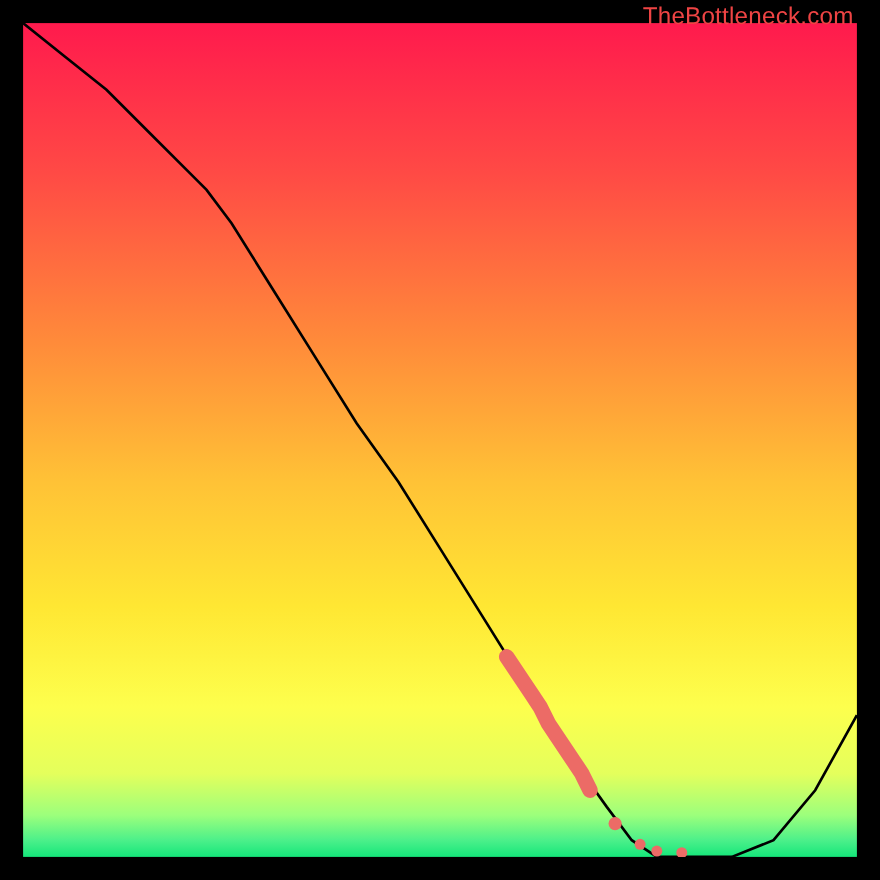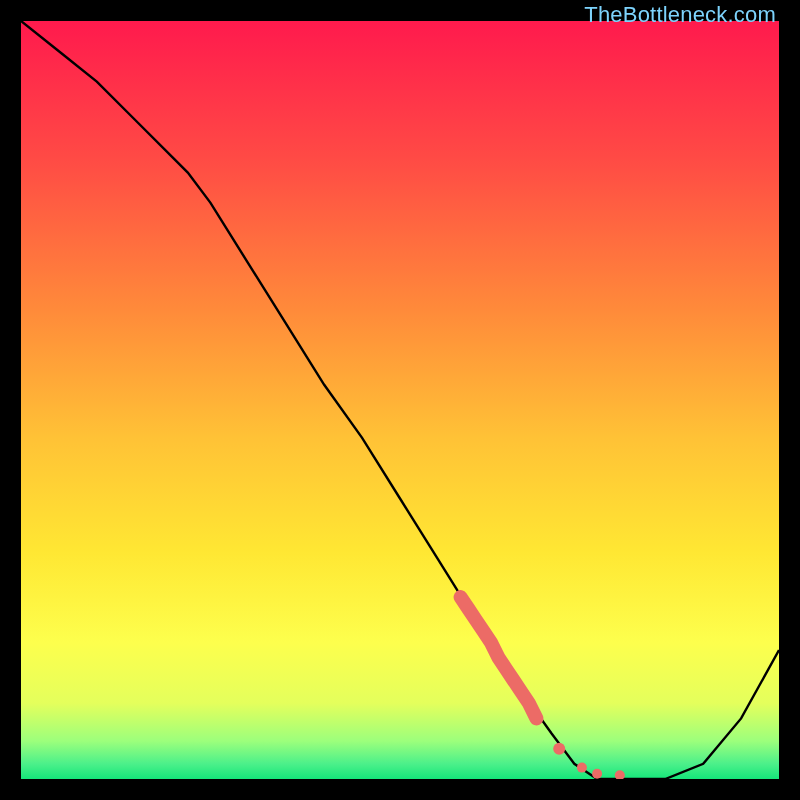--- a/index.html
+++ b/index.html
@@ -23,21 +23,21 @@
     position: absolute;
     left: 0;
     top: 0;
     width: 758px;
     height: 758px;
   }
   .watermark {
     position: absolute;
     top: 2px;
     right: 24px;
-    color: #7dd3fc;
+    color: #ef4444;
     font-size: 22px;
     font-weight: 500;
     letter-spacing: 0.2px;
   }
 </style>
 </head>
 <body>
 
 <div class="frame">
   <svg class="plot" viewBox="0 0 758 758" preserveAspectRatio="none">

